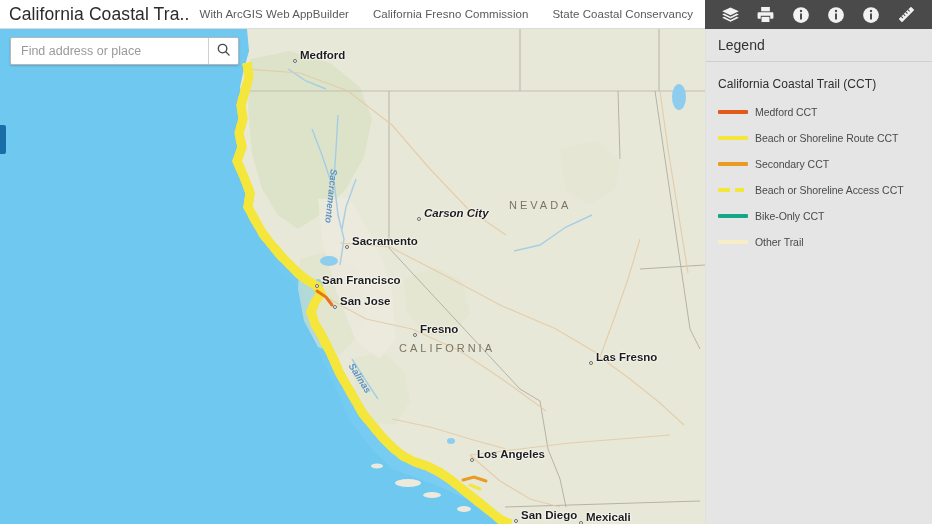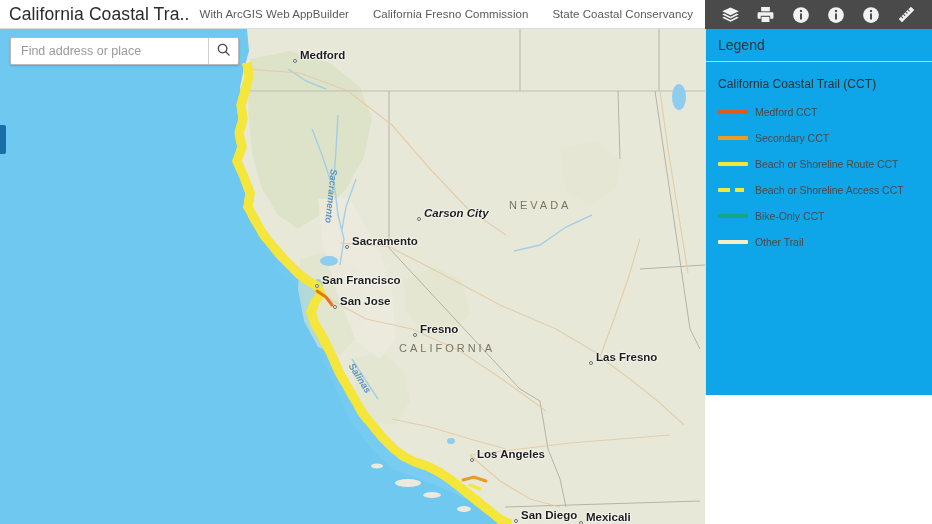--- a/index.html
+++ b/index.html
@@ -112,22 +112,22 @@
   .river-label {
     position: absolute;
     font-size: 9.5px; color: #5e93c4;
     font-style: italic; white-space: nowrap;
     pointer-events: none; font-weight: 700;
   }
 
   
   #legend-panel {
     position: absolute; top: 29px; left: 705px;
-    width: 227px; height: 366px;
-    background: #0ea5e9;
+    width: 227px; height: 495px;
+    background: #e5e5e5;
     border-left: 1px solid #e0e0e0;
   }
   #legend-header {
     height: 33px; display: flex; align-items: center;
     padding-left: 12px;
     font-size: 14px; color: #333333;
     border-bottom: 1px solid #cfcfcf;
   }
   #legend-body { padding: 15px 12px 0 12px; }
   #legend-layer-title {
@@ -410,34 +410,34 @@
       <div class="legend-row">
         <div class="swatch-box">
           <div class="swatch-solid" style="background:#e05a1c;"></div>
         </div>
         <div class="legend-label">Medford CCT</div>
       </div>
 
 
       <div class="legend-row">
         <div class="swatch-box">
+          <div class="swatch-solid" style="background:#f5e63c;"></div>
+        </div>
+        <div class="legend-label">Beach or Shoreline Route CCT</div>
+      </div>
+
+      <div class="legend-row">
+        <div class="swatch-box">
           <div class="swatch-solid" style="background:#eb9a22;"></div>
         </div>
         <div class="legend-label">Secondary CCT</div>
       </div>
 
       <div class="legend-row">
         <div class="swatch-box">
-          <div class="swatch-solid" style="background:#f5e63c;"></div>
-        </div>
-        <div class="legend-label">Beach or Shoreline Route CCT</div>
-      </div>
-
-      <div class="legend-row">
-        <div class="swatch-box">
           <div class="swatch-dash" style="background:repeating-linear-gradient(to right,#f5e63c 0 12px,transparent 12px 17px,#f5e63c 17px 26px,transparent 26px 30px);"></div>
         </div>
         <div class="legend-label">Beach or Shoreline Access CCT</div>
       </div>
 
       <div class="legend-row">
         <div class="swatch-box">
           <div class="swatch-solid" style="background:#17a589;"></div>
         </div>
         <div class="legend-label">Bike-Only CCT</div>

